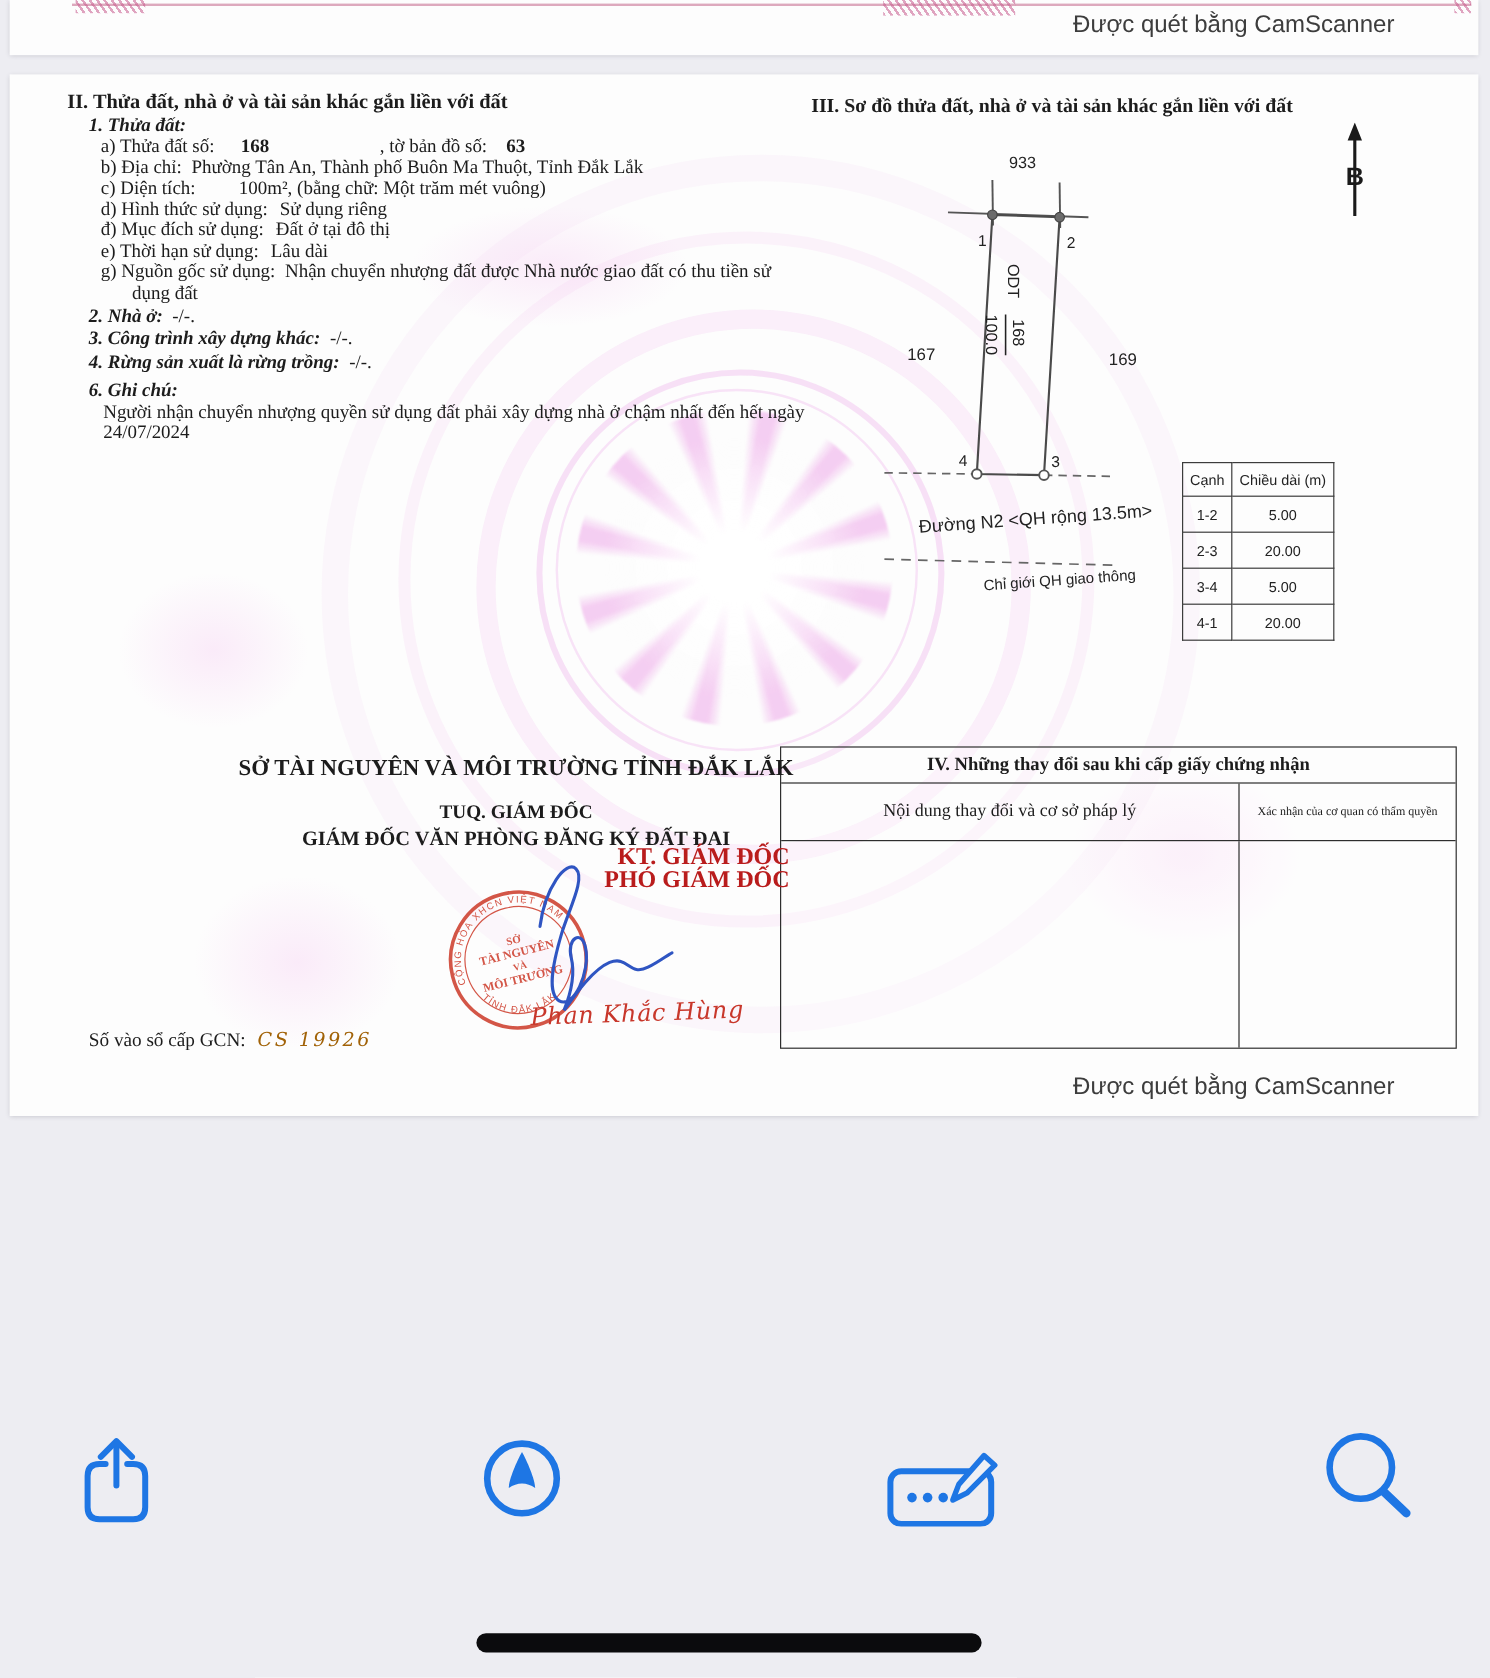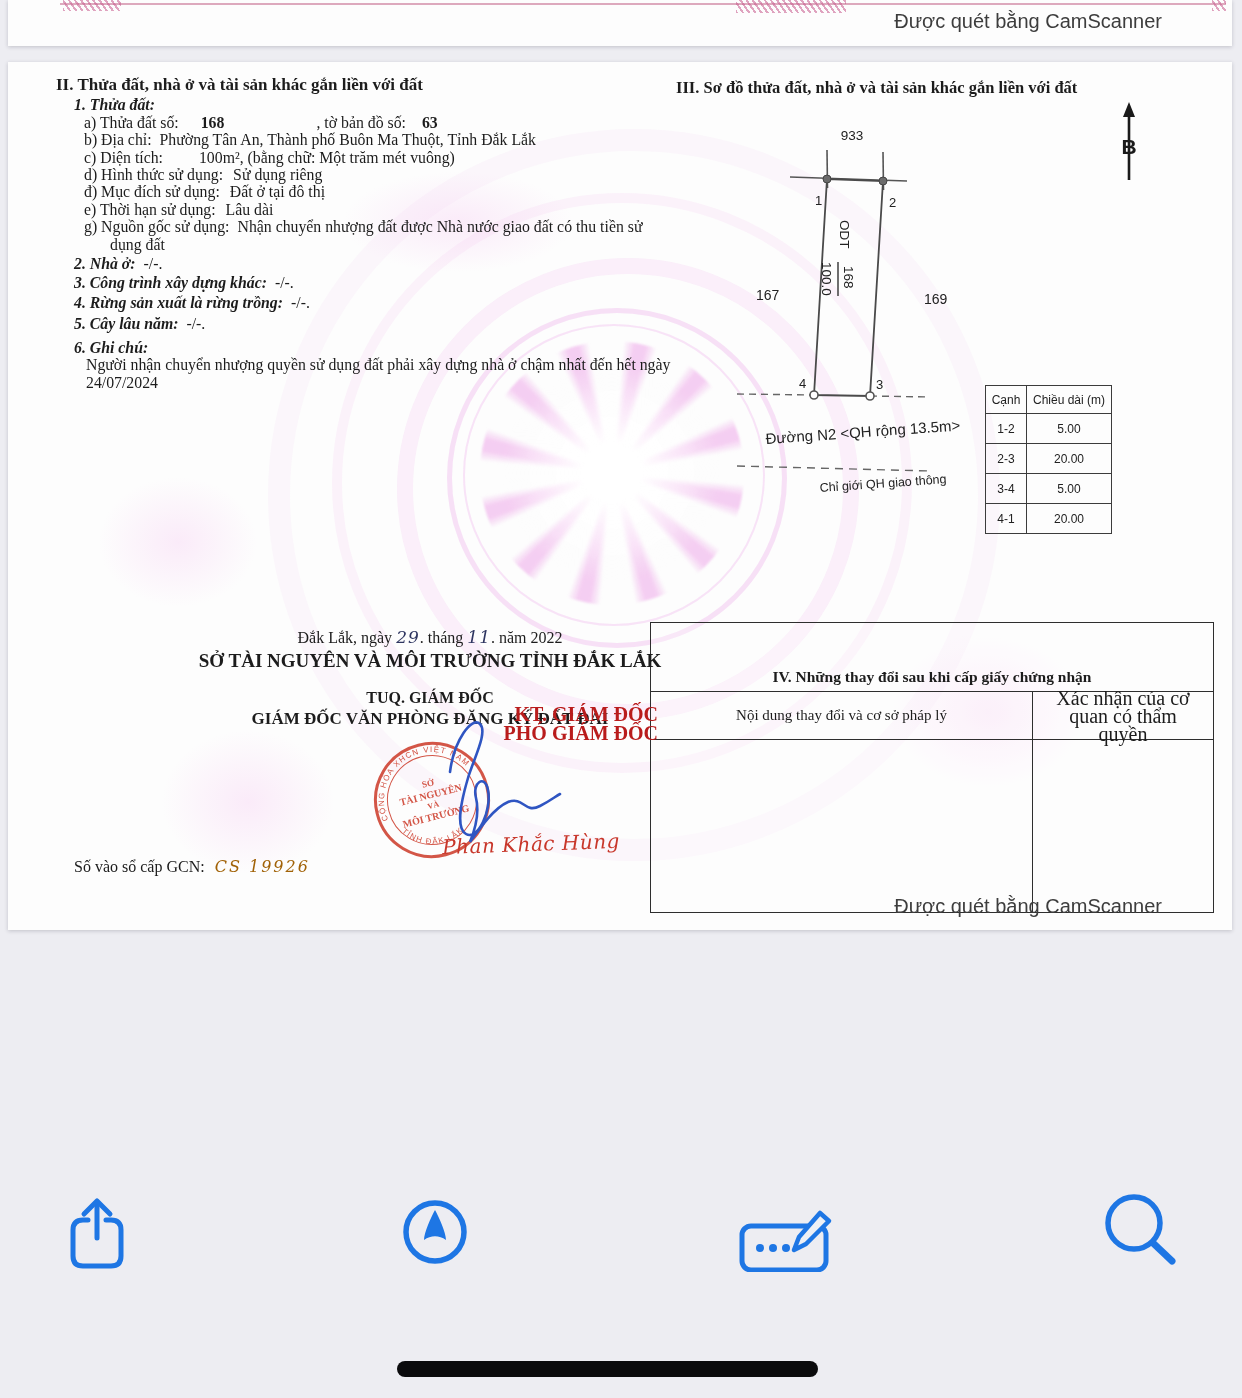--- a/index.html
+++ b/index.html
@@ -46,26 +46,26 @@
   .sec3-title{position:absolute;left:668px;top:16px;font-weight:bold;font-size:16.5px;}
   .edge-table{position:absolute;left:977px;top:323px;border-collapse:collapse;
         font-family:"Liberation Sans",sans-serif;font-size:12px;color:#222;}
   .edge-table td{border:1.6px solid #3c3c3c;text-align:center;padding:0;}
   .edge-table .c1{width:40px;} .edge-table .c2{width:84px;}
   .edge-table .hd td{height:27px;} .edge-table .dr td{height:29px;}
   
   .sec4{position:absolute;left:642px;top:560px;width:562px;border:1.8px solid #2e2e2e;
         background:rgba(255,255,255,.25);}
   .sec4 .t{height:29px;border-bottom:1.6px solid #2e2e2e;text-align:center;
-        font-weight:bold;font-size:15.5px;line-height:29px;margin-top:39px;}
+        font-weight:bold;font-size:15.5px;line-height:29px;}
   .sec4 .hd{display:flex;border-bottom:1.6px solid #2e2e2e;height:47px;}
   .sec4 .hd .h1{width:381px;border-right:1.6px solid #2e2e2e;display:flex;
         align-items:center;justify-content:center;font-size:15px;}
   .sec4 .hd .h2{flex:1;display:flex;align-items:center;justify-content:center;
-        text-align:center;font-size:20px;padding:0 14px;line-height:18px;}
+        text-align:center;font-size:10px;padding:0 14px;line-height:18px;}
   .sec4 .bd{display:flex;height:172px;}
   .sec4 .bd .h1{width:381px;border-right:1.6px solid #2e2e2e;}
   .sec4 .bd .h2{flex:1;}
   
   .sign-wrap{position:absolute;left:60px;top:565px;width:724px;text-align:center;}
   .dateline{font-size:16px;}
   .hand{font-family:"DejaVu Serif",serif;font-style:italic;color:#2e3560;
         font-size:17px;letter-spacing:1px;}
   .agency{font-weight:bold;font-size:19px;margin-top:3px;}
   .tuq{font-weight:bold;font-size:16px;margin-top:17px;}
@@ -141,23 +141,20 @@
     </div>
     <div class="h-num">
       <span>2. Nhà ở:</span><span class="dash-val">-/-.</span>
     </div>
     <div class="h-num">
       <span>3. Công trình xây dựng khác:</span><span class="dash-val">-/-.</span>
     </div>
     <div class="h-num">
       <span>4. Rừng sản xuất là rừng trồng:</span><span class="dash-val">-/-.</span>
     </div>
-    <div class="h-num" style="margin-top:4px;">
-      <span>5. Cây lâu năm:</span><span class="dash-val">-/-.</span>
-    </div>
     <div class="h-num" style="margin-top:6px;">6. Ghi chú:</div>
     <div class="note">Người nhận chuyển nhượng quyền sử dụng đất phải xây dựng nhà ở chậm nhất đến hết ngày 24/07/2024</div>
   </div>
 
   <div class="sec3-title">III. Sơ đồ thửa đất, nhà ở và tài sản khác gắn liền với đất</div>
 
   <svg class="abs" style="left:1105px;top:40px;" width="40" height="86" viewBox="0 0 40 86">
     <line x1="16" y1="10" x2="16" y2="78" stroke="#1a1a1a" stroke-width="2.6"></line>
     <polygon points="16,0 10,15 22,15" fill="#1a1a1a"></polygon>
     <text x="16" y="52" text-anchor="middle" font-size="21" font-weight="bold" font-family="Liberation Serif,serif" fill="#1a1a1a">B</text>
@@ -233,25 +230,20 @@
       <div class="h1">Nội dung thay đổi và cơ sở pháp lý</div>
       <div class="h2">Xác nhận của cơ quan có thẩm quyền</div>
     </div>
     <div class="bd">
       <div class="h1"></div>
       <div class="h2"></div>
     </div>
   </div>
 
   <div class="sign-wrap">
-    <div class="dateline">
-      <span>Đắk Lắk, ngày</span>
-      <span class="hand">29</span><span>. tháng</span>
-      <span class="hand">11</span><span>. năm 2022</span>
-    </div>
     <div class="agency">SỞ TÀI NGUYÊN VÀ MÔI TRƯỜNG TỈNH ĐẮK LẮK</div>
     <div class="tuq">TUQ. GIÁM ĐỐC</div>
     <div class="office">GIÁM ĐỐC VĂN PHÒNG ĐĂNG KÝ ĐẤT ĐAI</div>
   </div>
   <div class="kt-block">
     <div>KT. GIÁM ĐỐC</div>
     <div>PHÓ GIÁM ĐỐC</div>
   </div>
 
   <div class="stamp">

